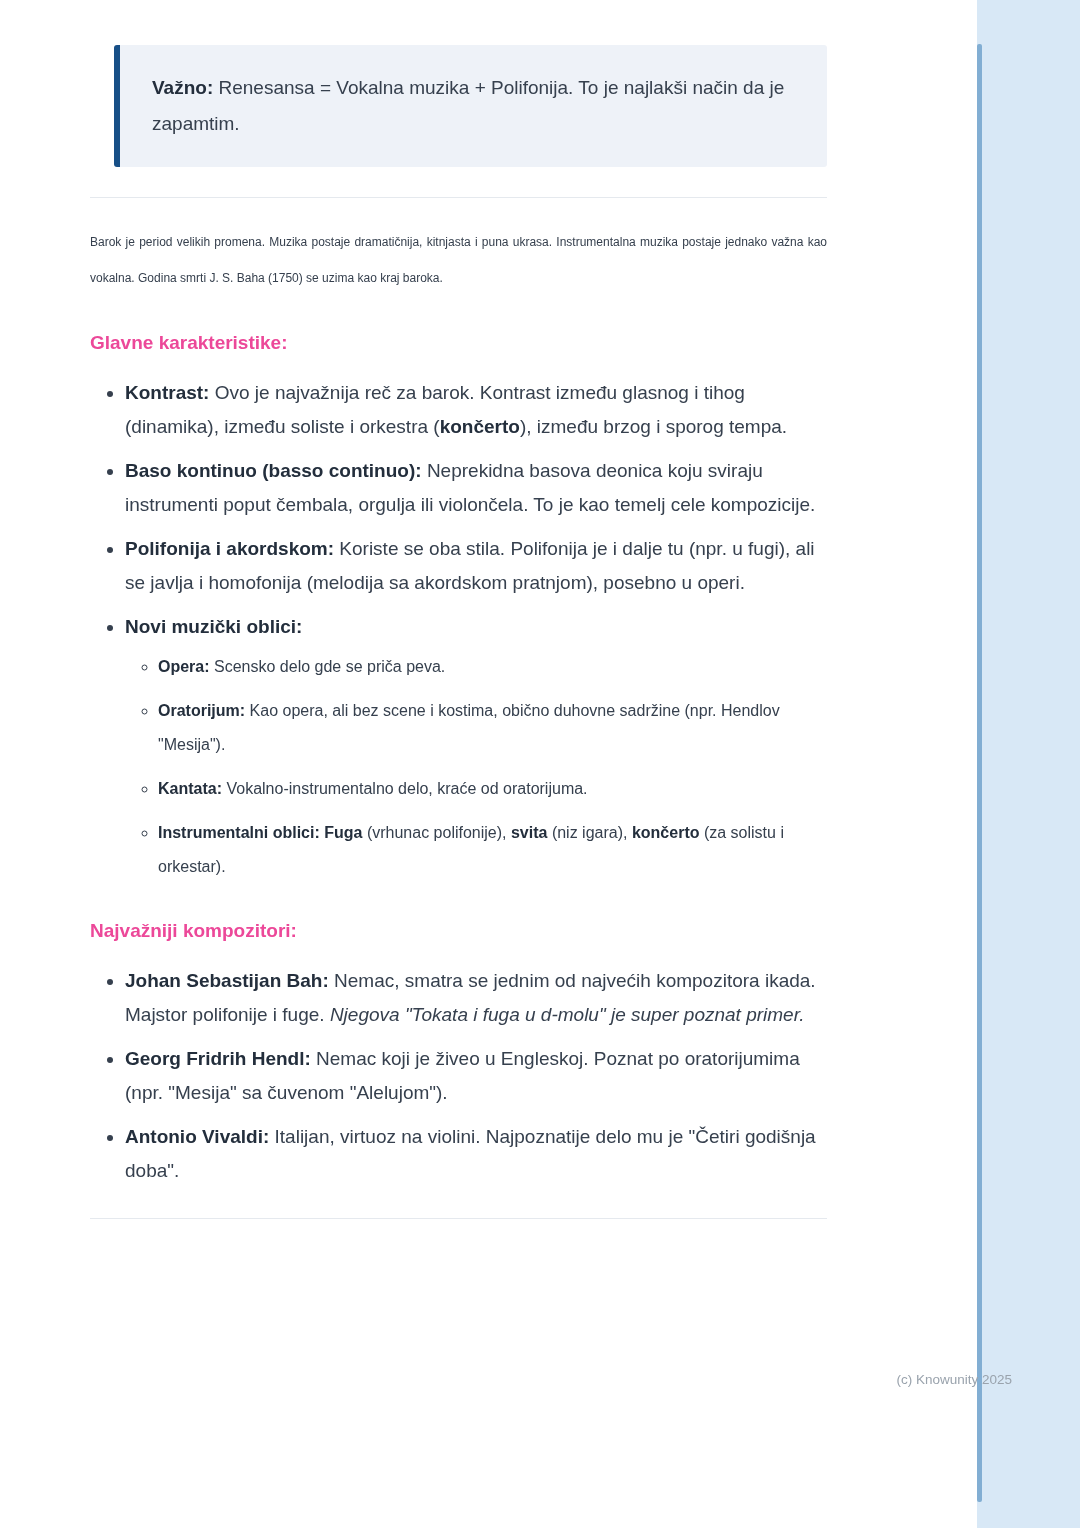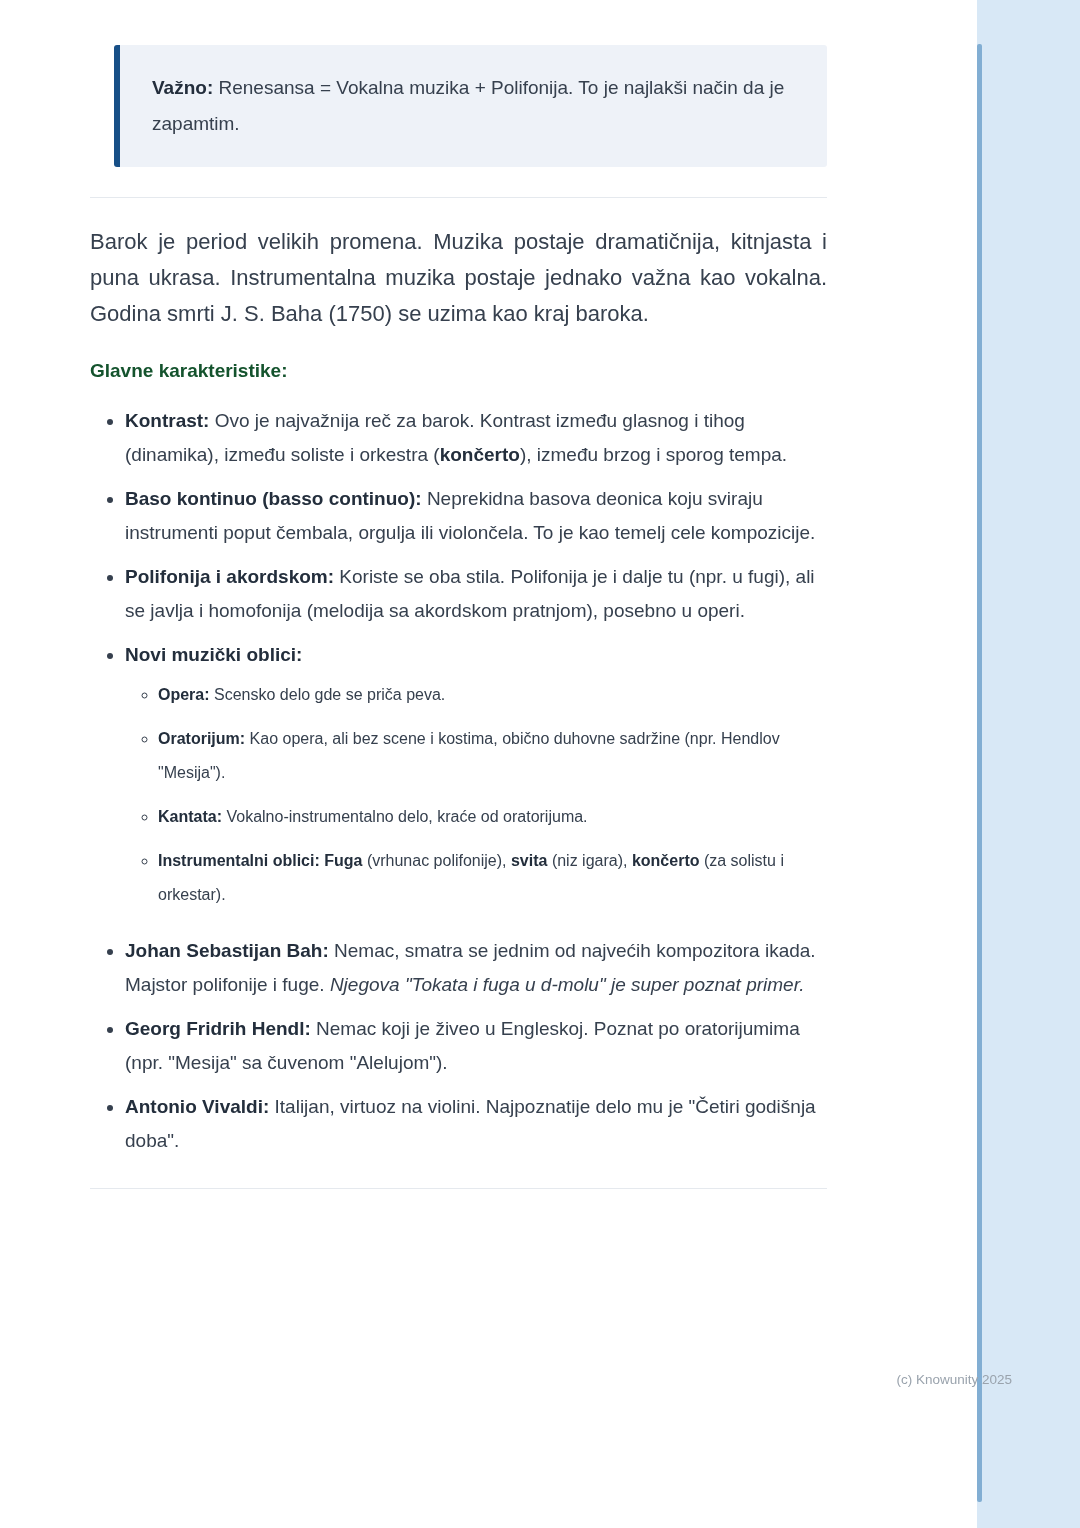--- a/index.html
+++ b/index.html
@@ -57,29 +57,29 @@
   }
   .divider.bottom { margin-top: 30px; }
   .section-title {
     color: #2e80ec;
     font-size: 30px;
     font-weight: 700;
     margin: 42px 0 0 0;
   }
   .intro {
     margin: 26px 0 0 0;
-    font-size: 22px;
+    font-size: 12px;
     line-height: 36px;
     text-align: justify;
   }
   .subheading {
-    margin: 28px 0 0 0;
+    margin: 36px 0 0 0;
     font-size: 19px;
     font-weight: 700;
-    color: #14532d;
+    color: #ec4899;
   }
   ul.list {
     margin: 22px 0 0 0;
     padding-left: 35px;
     list-style-type: disc;
   }
   ul.list > li {
     font-size: 19px;
     line-height: 34px;
     margin-bottom: 10px;
@@ -131,20 +131,21 @@
         <li><strong>Baso kontinuo (basso continuo):</strong> Neprekidna basova deonica koju sviraju instrumenti poput čembala, orgulja ili violončela. To je kao temelj cele kompozicije.</li>
         <li><strong>Polifonija i akordskom:</strong> Koriste se oba stila. Polifonija je i dalje tu (npr. u fugi), ali se javlja i homofonija (melodija sa akordskom pratnjom), posebno u operi.</li>
         <li><strong>Novi muzički oblici:</strong><ul class="sublist">
             <li><strong>Opera:</strong> Scensko delo gde se priča peva.</li>
             <li><strong>Oratorijum:</strong> Kao opera, ali bez scene i kostima, obično duhovne sadržine (npr. Hendlov "Mesija").</li>
             <li><strong>Kantata:</strong> Vokalno-instrumentalno delo, kraće od oratorijuma.</li>
             <li><strong>Instrumentalni oblici: Fuga</strong> (vrhunac polifonije), <strong>svita</strong> (niz igara), <strong>končerto</strong> (za solistu i orkestar).</li>
           </ul></li>
       </ul>
 
+    <p class="subheading">Najvažniji kompozitori:</p>
 
     <ul class="list">
         <li><strong>Johan Sebastijan Bah:</strong> Nemac, smatra se jednim od najvećih kompozitora ikada. Majstor polifonije i fuge. <em>Njegova "Tokata i fuga u d-molu" je super poznat primer.</em></li>
         <li><strong>Georg Fridrih Hendl:</strong> Nemac koji je živeo u Engleskoj. Poznat po oratorijumima (npr. "Mesija" sa čuvenom "Alelujom").</li>
         <li><strong>Antonio Vivaldi:</strong> Italijan, virtuoz na violini. Najpoznatije delo mu je "Četiri godišnja doba".</li>
       </ul>
 
     <hr class="divider bottom">
 
   </main>

